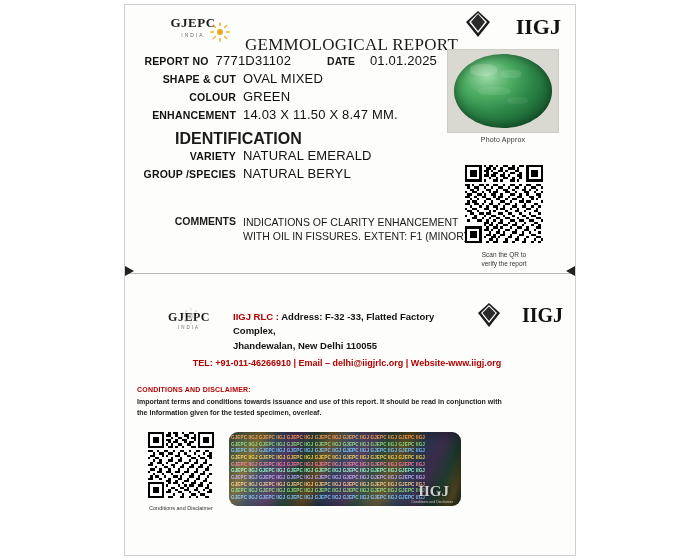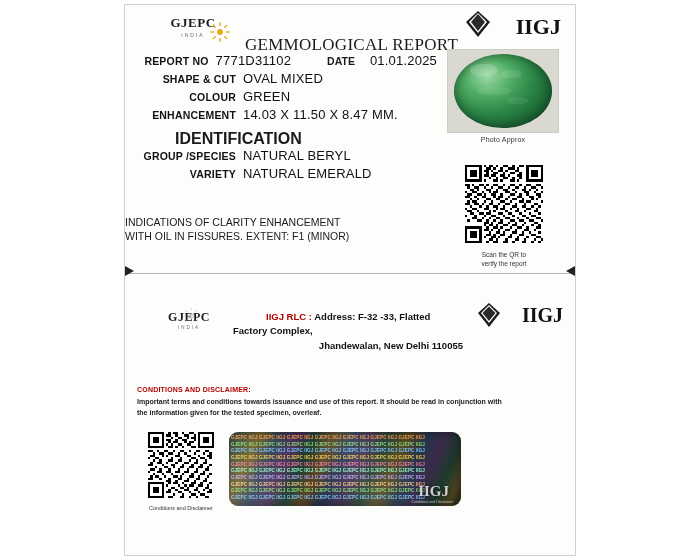--- a/index.html
+++ b/index.html
@@ -272,21 +272,20 @@
     left: 108px;
     top: 36px;
     width: 230px;
     font-size: 9.5px;
     font-weight: bold;
     line-height: 1.5;
     color: #111;
   }
   .addr-block .red {
     color: #b00000;
-    margin-left: 33px;
   }
   .tel-line {
     position: absolute;
     left: 12px;
     top: 84px;
     width: 420px;
     font-size: 9px;
     font-weight: bold;
     text-align: center;
     color: #111;
@@ -464,31 +463,32 @@
       </div>
 
       <div class="frow">
         <div class="flabel">ENHANCEMENT</div>
         <div class="fvalue">14.03 X 11.50 X 8.47 MM.</div>
       </div>
 
       <div class="ident-head">IDENTIFICATION</div>
 
       <div class="frow">
+        <div class="flabel">VARIETY</div>
+        <div class="fvalue">NATURAL EMERALD</div>
+      </div>
+
+      <div class="frow">
         <div class="flabel">GROUP /SPECIES</div>
         <div class="fvalue">NATURAL BERYL</div>
       </div>
-
-      <div class="frow">
-        <div class="flabel">VARIETY</div>
-        <div class="fvalue">NATURAL EMERALD</div>
-      </div>
     </div>
 
     <div class="comments-block">
+      <div class="comments-label">COMMENTS</div>
       <div class="comments-text">
         <div>INDICATIONS OF CLARITY ENHANCEMENT</div>
         <div>WITH OIL IN FISSURES. EXTENT: F1 (MINOR)</div>
       </div>
     </div>
 
     <div class="photo-wrap">
       <div class="photo-frame">
         <div class="gem">
           <div class="facet" style="left:16%;top:14%;width:28%;height:16%;border-radius:40%;"></div>
@@ -783,23 +783,26 @@
         <line x1="5" y1="5" x2="7.5" y2="7.5"></line>
           <line x1="16.5" y1="16.5" x2="19" y2="19"></line>
         <line x1="5" y1="19" x2="7.5" y2="16.5"></line>
           <line x1="16.5" y1="7.5" x2="19" y2="5"></line>
       </g>
     </svg>
 
     <div class="addr-block">
       <span class="red">IIGJ RLC :</span>
       <span>Address: F-32 -33, Flatted Factory Complex,</span>
-      <div style="text-align:right">Jhandewalan, New Delhi 110055</div>
+      <div style="text-align:left">Jhandewalan, New Delhi 110055</div>
     </div>
 
+    <div class="tel-line">
+      <span class="red">TEL: +91-011-46266910 | Email – delhi@iigjrlc.org | Website-www.iigj.org</span>
+    </div>
 
     <svg class="iigj-mark2" viewBox="0 0 28 28">
       <polygon points="14,2 25,12 14,26 3,12" fill="#1b1b1b"></polygon>
       <polygon points="14,4 22,12 14,22 6,12" fill="#ffffff"></polygon>
       <polygon points="14,5.5 20.5,12 14,20 7.5,12" fill="#2a2a2a"></polygon>
     </svg>
     <div class="iigj-text2">IIGJ</div>
 
     <div class="cond-head">CONDITIONS AND DISCLAIMER:</div>
     <div class="cond-body">

